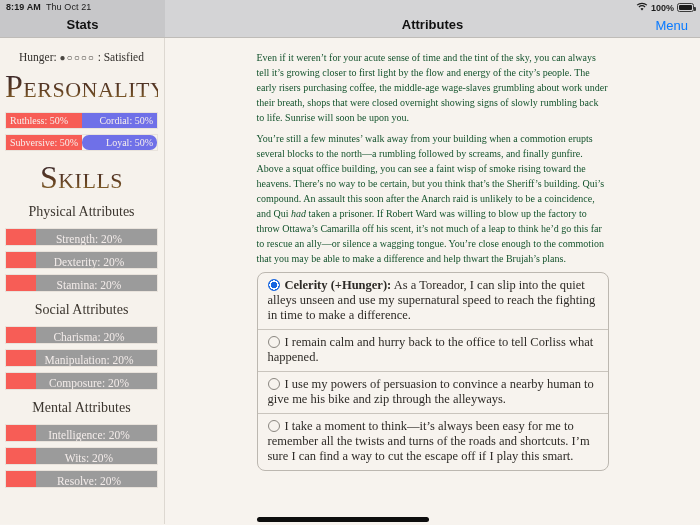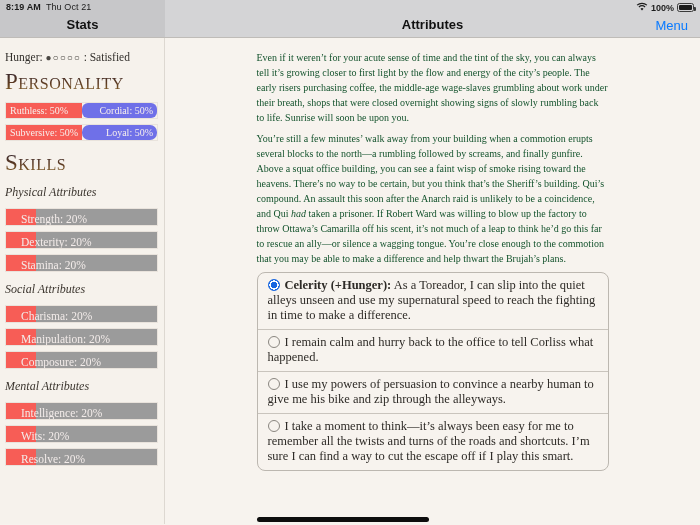--- a/index.html
+++ b/index.html
@@ -17,31 +17,31 @@
   .nav-title { position:absolute; top:17px; left:0; right:0; text-align:center; font-size:13px; font-weight:bold; color:#111; }
   .menu-link { position:absolute; top:18px; right:12px; font-size:13px; color:#097aff; }
   .battery { width:17px; height:9px; border:1px solid #3a3a3a; border-radius:2.5px; position:relative; }
   .battery .fill { position:absolute; inset:1px; background:#1c1c1c; border-radius:1px; }
   .battery .nub { position:absolute; right:-3px; top:2.5px; width:2px; height:4px; background:#3a3a3a; border-radius:0 1px 1px 0; }
 
   
   .content-row { display:flex; height:486px; }
 
   
-  .sidebar { width:165px; flex:none; background:#f6f2ec; border-right:1px solid #ddd8d1; padding:13px 6px 0 5px; overflow:hidden; }
+  .sidebar { width:165px; flex:none; background:#f6f2ec; border-right:1px solid #ddd8d1; padding:13px 6px 0 5px; overflow:hidden;text-align:center; }
   .hunger-line { font-family:"Liberation Serif", serif; font-size:11.5px; color:#33302c; margin-bottom:7px; }
   .hunger-line .dots { letter-spacing:1px; font-size:10px; color:#4a4742; }
-  .decor-heading { font-family:"Liberation Serif", serif; font-variant:small-caps; font-size:23px; line-height:1.05; color:#4a2e1c; letter-spacing:.5px; margin:2px 0 8px 0; }
+  .decor-heading { font-family:"Liberation Serif", serif; font-variant:small-caps; font-size:32px; line-height:1.05; color:#4a2e1c; letter-spacing:.5px; margin:2px 0 8px 0; }
   @supports (-webkit-background-clip: text) {
     .decor-heading { background:linear-gradient(180deg,#2f2330 0%,#5c3a21 55%,#93702e 100%); -webkit-background-clip:text; background-clip:text; color:transparent; }
   }
   .pair-bar { display:flex; height:17px; margin-bottom:5px; border:1px solid #e9e3dc; font-family:"Liberation Serif", serif; font-size:10px; color:#f7efec; }
   .pair-bar .half-left { background:#f75d56; display:flex; align-items:center; padding-left:4px; overflow:hidden; white-space:nowrap; }
   .pair-bar .half-right { background:#6f70e8; display:flex; align-items:center; justify-content:flex-end; padding-right:4px; overflow:hidden; white-space:nowrap; }
-  .attr-label { font-family:"Liberation Serif", serif; font-size:12px; color:#3b352e; margin:10px 0 8px 0;font-style:italic; }
+  .attr-label { font-family:"Liberation Serif", serif; font-size:14px; color:#3b352e; margin:10px 0 8px 0; }
   .skill-bar { position:relative; height:18px; background:#9b9b9b; border:1px solid #e9e3dc; margin-bottom:5px; overflow:hidden; }
   .skill-bar .fill { position:absolute; top:0; left:0; bottom:0; background:#f75d56; }
   .skill-bar .lbl { position:relative; z-index:1; font-family:"Liberation Serif", serif; font-size:11.5px; color:#f3ecea; line-height:16px; padding-left:15px; white-space:nowrap; }
   .skills-heading { margin-top:10px; }
 
   
   .main { flex:1; overflow:hidden; position:relative; }
   .story-col { width:352px; margin:12px auto 0 auto; }
   .story-col p { font-family:"Liberation Serif", serif; font-size:10px; line-height:15px; color:#14532d; margin-bottom:6px; }
   .choices { border:1px solid #bcb7b0; border-radius:8px; margin-top:5px; }
@@ -90,21 +90,21 @@
         <span class="dots">●○○○○</span>
         <span>: Satisfied</span>
       </div>
 
       <div class="decor-heading">Personality</div>
 
       <div class="pair-bar">
         <div class="half-left" style="width: 50%;">
             <span>Ruthless: 50%</span>
           </div>
-        <div class="half-right" style="width: 50%; border-radius: 6px;">
+        <div class="half-right" style="width: 50%;">
             <span>Cordial: 50%</span>
           </div>
       </div>
       <div class="pair-bar">
         <div class="half-left" style="width: 50%;">
             <span>Subversive: 50%</span>
           </div>
         <div class="half-right" style="width: 50%; border-radius: 7px;">
             <span>Loyal: 50%</span>
           </div>

